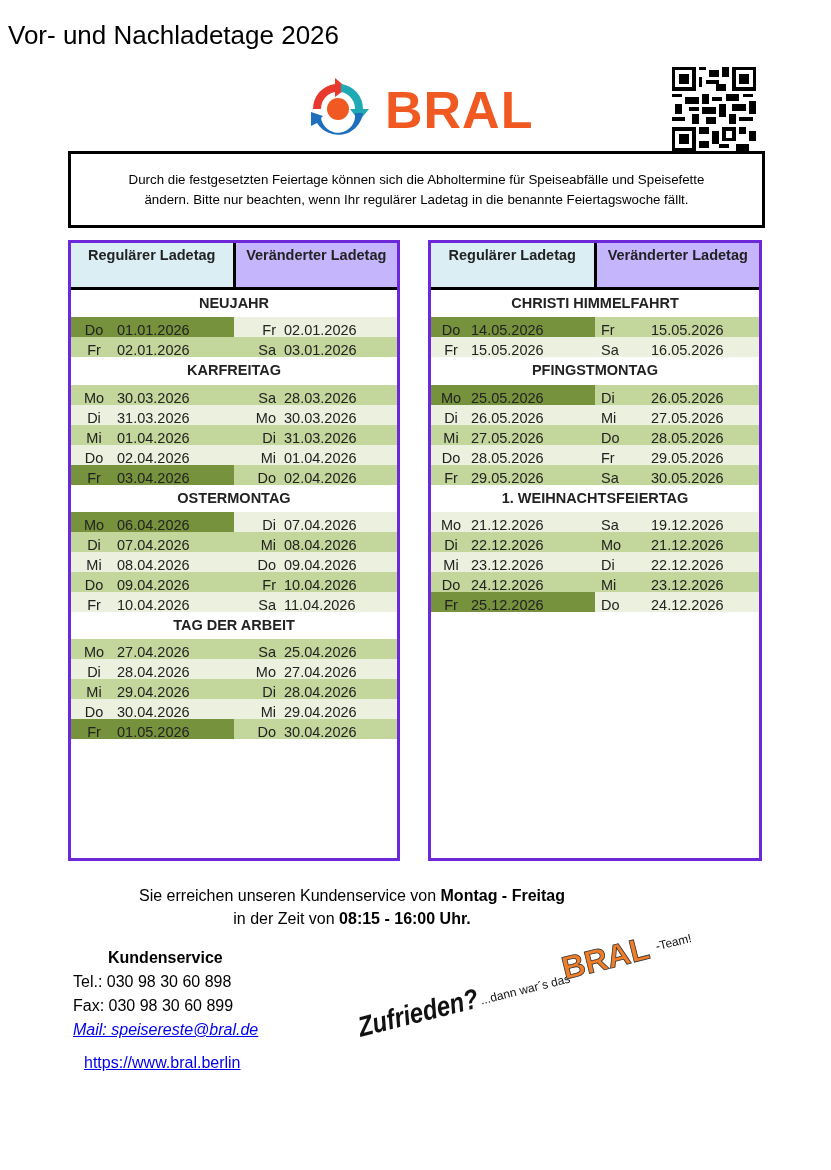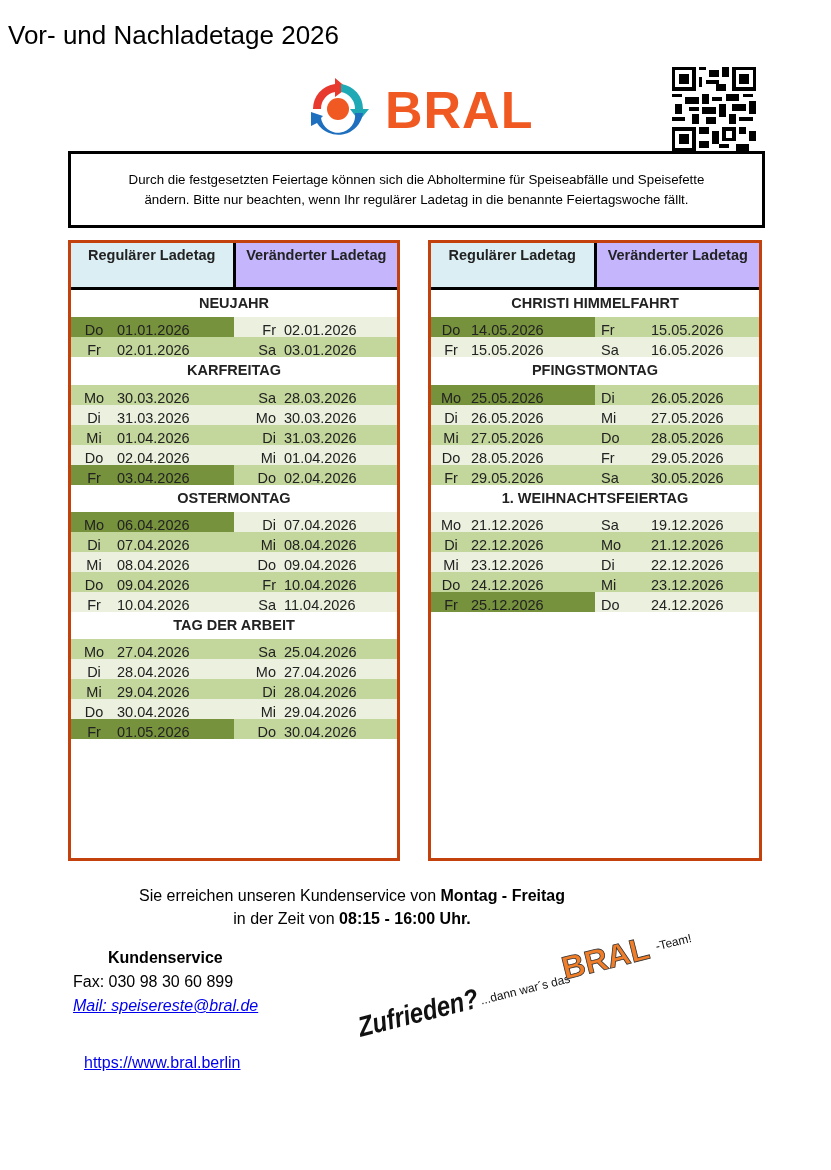--- a/index.html
+++ b/index.html
@@ -4,21 +4,21 @@
 <style>
   html, body { margin: 0; padding: 0; background: #ffffff; }
   body { width: 831px; height: 1170px; position: relative; overflow: hidden; font-family: "Liberation Sans", sans-serif; color: #000; }
   .title { position: absolute; left: 8px; width: 831px; top: 20px; text-align: left; font-size: 26px; font-weight: normal; }
   .logo { position: absolute; left: 305px; top: 78px; width: 245px; height: 62px; }
   .logo-text { position: absolute; left: 80px; top: 2px; font-size: 52px; font-weight: bold; color: #f05a22; letter-spacing: 1px; font-family: "Liberation Sans", sans-serif; }
   .qr { position: absolute; left: 667px; top: 67px; width: 94px; height: 84px; }
   .notice { position: absolute; left: 68px; top: 151px; width: 691px; height: 71px; border: 3px solid #000; box-sizing: content-box; display: flex; align-items: center; justify-content: center; }
   .notice p { margin: 4px; padding: 0 6px; font-size: 13.3px; line-height: 20px; text-align: center; text-align-last: center; }
   .notice p .l1 { display: block; text-align: justify; text-align-last: justify; }
-  .table { position: absolute; top: 240px; border: 3px solid #c2410c; background: #fff; }
+  .table { position: absolute; top: 240px; border: 3px solid #6d28d9; background: #fff; }
   .table.left { left: 68px; width: 326px; height: 615px; }
   .table.right { left: 428px; width: 328px; height: 615px; }
   .hdr { display: flex; height: 44px; border-bottom: 3px solid #000; }
   .hdr div { flex: 1; text-align: center; font-weight: bold; font-size: 14.5px; line-height: 20px; padding-top: 2px; color: #222; }
   .hdr .h-reg { background: #daeef3; border-right: 3px solid #000; }
   .hdr .h-chg { background: #c4b5fd; }
   .sec { height: 27.3px; line-height: 27px; text-align: center; font-weight: bold; font-size: 14.5px; background: #fff; color: #222; }
   .row { display: flex; height: 20px; line-height: 27px; font-size: 14.5px; color: #222; }
   .cell { width: 50%; display: flex; }
   .left .cell.reg .d { width: 46px; text-align: center; }
@@ -428,20 +428,21 @@
     </div>
 </div>
 
 <div class="service">
   <div><span>Sie erreichen unseren Kundenservice von </span><b>Montag - Freitag</b></div>
   <div><span>in der Zeit von </span><b>08:15 - 16:00 Uhr.</b></div>
 </div>
 
 <div class="contact">
   <div class="head">Kundenservice</div>
+  <div>Tel.: 030 98 30 60 898</div>
   <div>Fax: 030 98 30 60 899</div>
   <div><a>Mail: speisereste@bral.de</a></div>
 </div>
 
 <div class="web"><a>https://www.bral.berlin</a></div>
 
 <div class="slogan">
   <span class="z">Zufrieden?</span>
   <span class="dw">...dann war´s das</span>
   <span class="br">BRAL</span>

